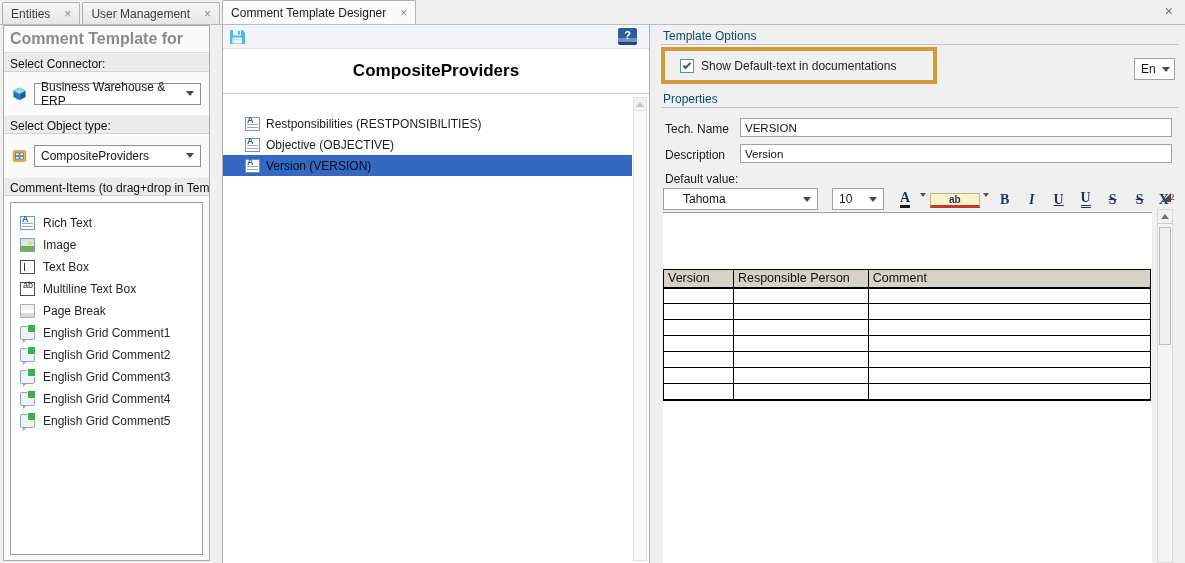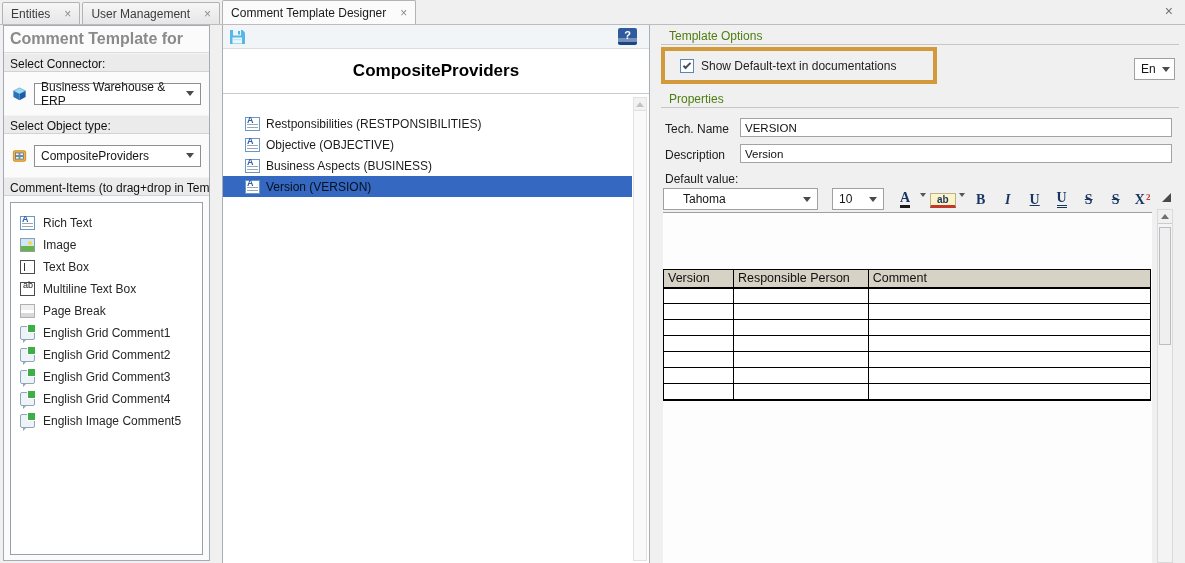--- a/index.html
+++ b/index.html
@@ -75,21 +75,21 @@
   .mp-row.selected { background:#3468C1; color:#06101e; }
   .mp-scroll { position:absolute; right:2px; top:72px; bottom:2px; width:14px; background:#fafafa;
                border:1px solid #e2e2e2; }
   .sb-up { height:13px; margin:0; background:#f2f2f2; border-bottom:1px solid #e0e0e0;
            display:flex; align-items:center; justify-content:center; }
   .tri-up { width:0; height:0; border-left:4px solid transparent; border-right:4px solid transparent;
             border-bottom:5px solid #c2c2c2; }
 
   
   .rp { position:absolute; left:655px; top:25px; width:530px; bottom:0; background:#f0f0f0; }
-  .group-title { position:absolute; left:14px; color:#4d7c0f; }
+  .group-title { position:absolute; left:8px; color:#0c4a6e; }
   .gt1 { top:4px; } .gt2 { top:67px; }
   .group-line { position:absolute; left:6px; right:6px; height:1px; background:#c6c6c6; }
   .gl1 { top:19px; } .gl2 { top:82px; }
   .hl-box { position:absolute; left:6px; top:22px; width:276px; height:37px;
             border:4px solid #D29A3A; display:flex; align-items:center; gap:7px; padding-left:15px; }
   .checkbox { width:14px; height:14px; background:#fff; border:1px solid #5c87b5;
               display:flex; align-items:center; justify-content:center; flex:none; }
   .check { width:8px; height:4px; border-left:2px solid #44525e; border-bottom:2px solid #44525e;
            transform:rotate(-45deg); margin-top:-2px; }
   .en-combo { position:absolute; left:479px; top:33px; width:41px; height:22px; border-color:#a0a0a0; }
@@ -103,21 +103,21 @@
   .size-combo { position:absolute; left:177px; top:163px; width:52px; height:22px; border-color:#a0a0a0; }
   .fmt-bar { position:absolute; left:238px; top:163px; height:22px; display:flex; align-items:center; gap:3px; }
   .fmt-btn { min-width:24px; height:22px; display:flex; align-items:flex-end; justify-content:center;
              padding-bottom:2px; font-family:"Liberation Serif",serif; font-size:14px; font-weight:bold;
              color:#17355e; }
   .fmt-caret { width:0; height:0; border-left:3.5px solid transparent; border-right:3.5px solid transparent;
                border-top:4px solid #555; margin:0 1px 8px 0; }
   .glyph-A { border-bottom:3px solid #1a1a1a; line-height:1; }
   .glyph-ab { font-family:"Liberation Sans",sans-serif; font-size:10px; font-weight:bold;
               background:#fdf3c8; border:1px solid #b9b28f; border-bottom:3px solid #c0392b;
-              padding:0 6px; line-height:11px; color:#17355e; }
+              padding:0 18px; line-height:11px; color:#17355e; }
   .it { font-style:italic; font-weight:bold; }
   .ul { text-decoration:underline; }
   .dul { border-bottom:3px double #17355e; line-height:1; }
   .strike { text-decoration:line-through; }
   .sup-exp { font-size:9px; color:#c0392b; font-weight:bold; margin-bottom:6px; margin-left:1px; }
   .corner-tri { position:absolute; left:507px; top:168px; width:0; height:0;
                 border-bottom:9px solid #4a4a4a; border-left:9px solid transparent; }
   .editor { position:absolute; left:8px; right:33px; top:187px; bottom:0; background:#fdfdfd;
             border-top:1px solid #9aa0a6; }
   .doc-table { position:absolute; left:0; top:56px; width:488px; border-collapse:collapse;
@@ -217,21 +217,21 @@
       <div class="item-row">
         <span class="ic ic-gridcomment"></span>
         <span>English Grid Comment3</span>
       </div>
       <div class="item-row">
         <span class="ic ic-gridcomment"></span>
         <span>English Grid Comment4</span>
       </div>
       <div class="item-row">
         <span class="ic ic-gridcomment"></span>
-        <span>English Image Comment5</span>
+        <span>English Grid Comment5</span>
       </div>
     </div>
   </div>
 
   <div class="mp">
     <div class="mp-toolbar">
       <svg class="mp-save" width="17" height="17" viewBox="0 0 17 17">
         <path fill="#56b6e8" d="M1,2 h12.5 l2.5,2.5 v11.5 h-15 z"></path>
         <rect x="4" y="2" width="8" height="5.5" fill="#eaf7fd"></rect>
         <rect x="9" y="3" width="2" height="3.5" fill="#56b6e8"></rect>
@@ -243,24 +243,20 @@
     <div class="mp-title">CompositeProviders</div>
     <div class="mp-list">
       <div class="mp-row">
         <span class="ic ic-richtext"></span>
         <span>Restponsibilities (RESTPONSIBILITIES)</span>
       </div>
       <div class="mp-row">
         <span class="ic ic-richtext"></span>
         <span>Objective (OBJECTIVE)</span>
       </div>
-      <div class="mp-row">
-        <span class="ic ic-richtext"></span>
-        <span>Business Aspects (BUSINESS)</span>
-      </div>
       <div class="mp-row selected">
         <span class="ic ic-richtext"></span>
         <span>Version (VERSION)</span>
       </div>
     </div>
     <div class="mp-scroll">
       <div class="sb-up">
           <span class="tri-up"></span>
         </div>
     </div>

